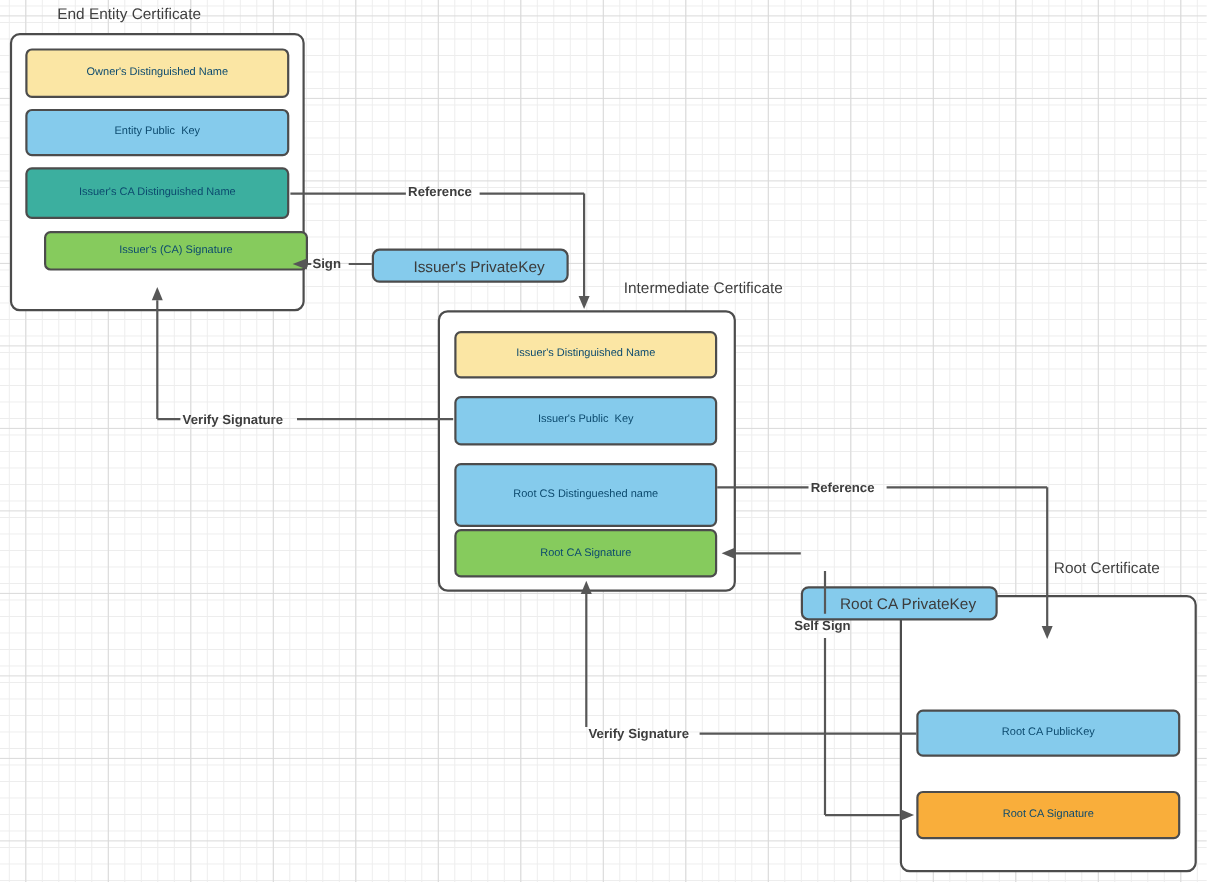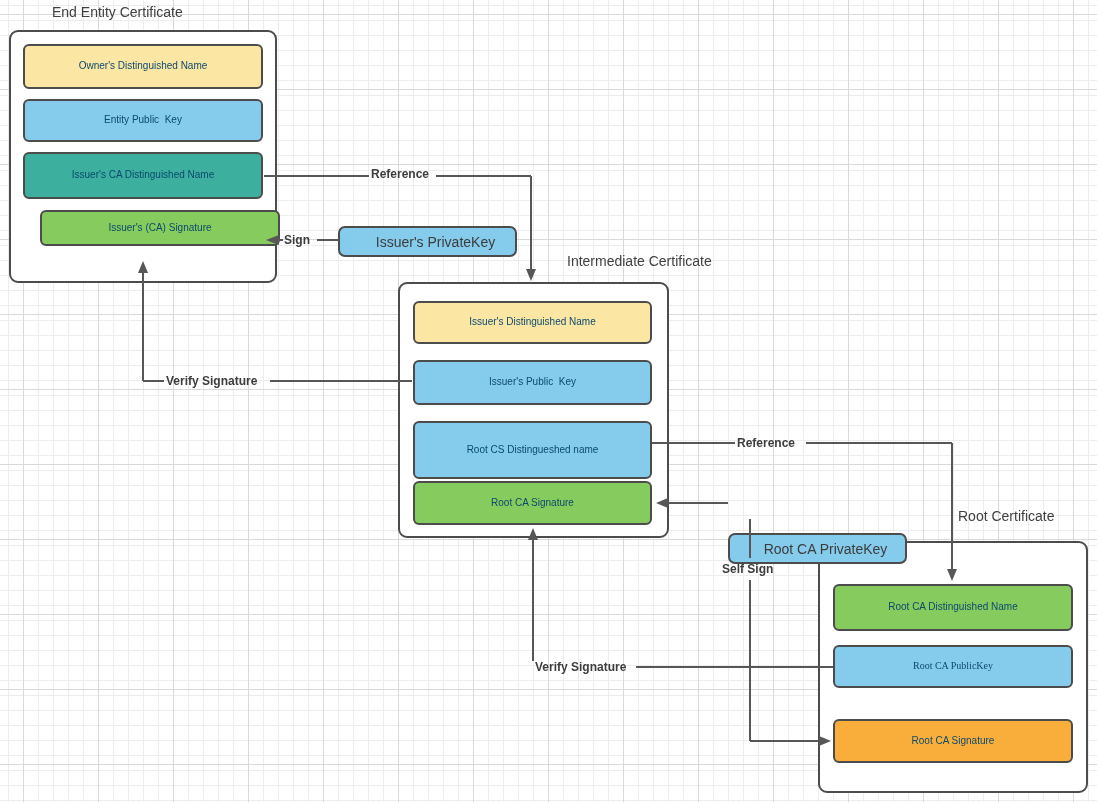--- a/index.html
+++ b/index.html
@@ -89,22 +89,21 @@
 
   <div class="title" style="left:567px;top:253px;">Intermediate Certificate</div>
   <div class="container" style="left:398px;top:282px;width:271px;height:256px;"></div>
   <div class="box" style="left: 413px; top: 301px; width: 239px; height: 43px; background-color: rgb(251, 230, 164);">Issuer's Distinguished Name</div>
   <div class="box" style="left: 413px; top: 360px; width: 239px; height: 45px; background-color: rgb(133, 203, 236);">Issuer's Public  Key</div>
   <div class="box" style="left: 413px; top: 421px; width: 239px; height: 58px; background-color: rgb(133, 203, 236);">Root CS Distingueshed name</div>
   <div class="box" style="left: 413px; top: 481px; width: 239px; height: 44px; background-color: rgb(134, 203, 93);">Root CA Signature</div>
 
   <div class="title" style="left:958px;top:508px;">Root Certificate</div>
   <div class="container" style="left:818px;top:541px;width:270px;height:252px;"></div>
-  <div class="box" style="left: 833px; top: 584px; width: 240px; height: 47px; background-color: rgb(134, 203, 93);">Root CA Distinguished Name</div>
-  <div class="box" style="left: 833px; top: 645px; width: 240px; height: 43px; background-color: rgb(133, 203, 236); font-family: Liberation Serif, serif;">Root CA PublicKey</div>
+  <div class="box" style="left: 833px; top: 645px; width: 240px; height: 43px; background-color: rgb(133, 203, 236);">Root CA PublicKey</div>
   <div class="box" style="left: 833px; top: 719px; width: 240px; height: 44px; background-color: rgb(249, 174, 59);">Root CA Signature</div>
 
   <div class="keybox" style="left: 338px; top: 226px; width: 179px; height: 31px; background-color: rgb(133, 203, 236);">Issuer's PrivateKey</div>
   <div class="keybox" style="left: 728px; top: 488px; width: 179px; height: 31px; background-color: rgb(133, 203, 236); margin-top: 45px;">Root CA PrivateKey</div>
 
   <div class="edge-label" style="left:371px;top:167px;">Reference</div>
   <div class="edge-label" style="left:284px;top:233px;">Sign</div>
   <div class="edge-label" style="left:166px;top:374px;">Verify Signature</div>
   <div class="edge-label" style="left:737px;top:436px;">Reference</div>
   <div class="edge-label" style="left:722px;top:562px;">Self Sign</div>

